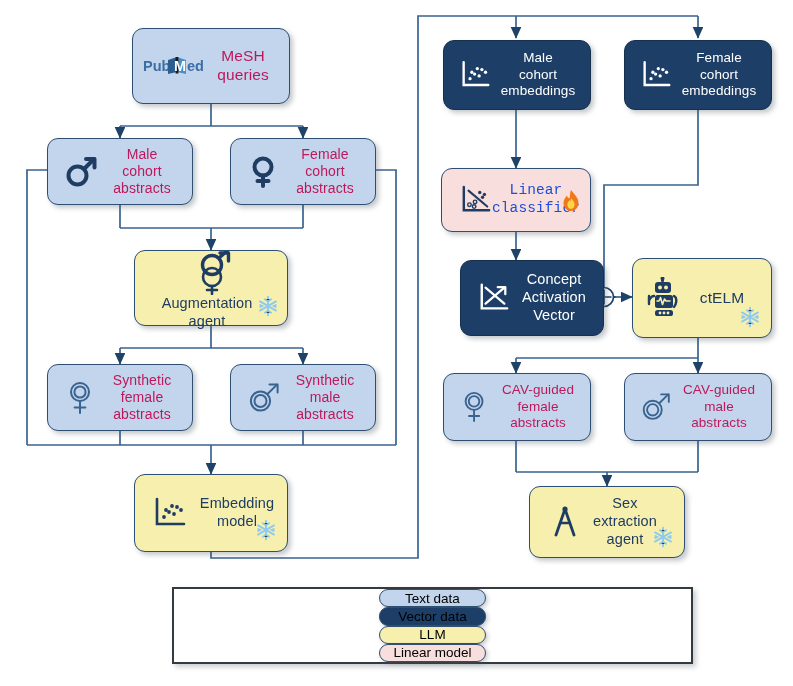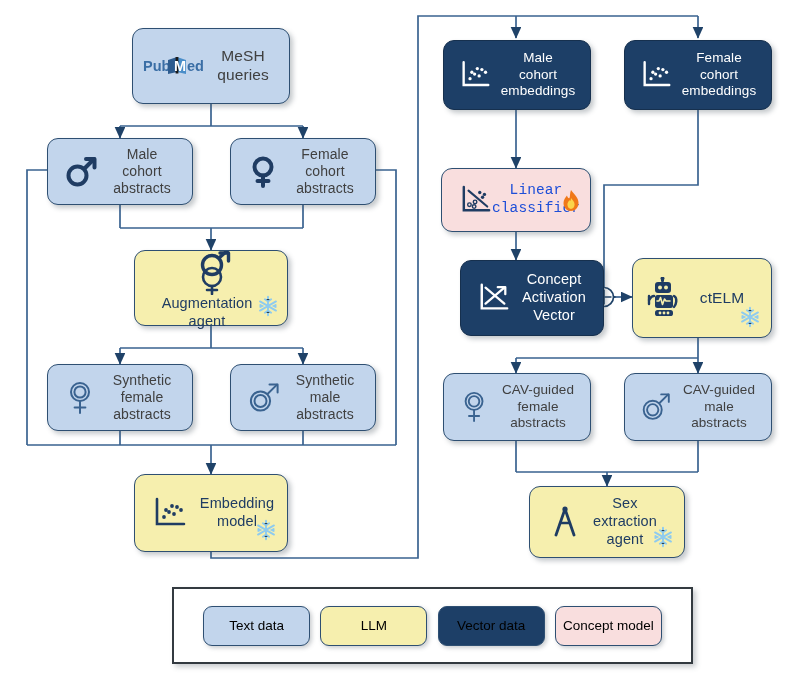--- a/index.html
+++ b/index.html
@@ -8,31 +8,31 @@
 
   svg.wires{position:absolute;left:0;top:0;width:793px;height:686px;pointer-events:none;}
 
   .node{position:absolute;box-sizing:border-box;border:1.6px solid #2e4f72;border-radius:11px;
         display:flex;align-items:center;justify-content:flex-start;
         box-shadow:3px 3px 5px rgba(80,90,100,.33);}
   .node .ic{flex:0 0 auto;display:flex;align-items:center;justify-content:flex-end;}
   .node .lbl{flex:1 1 auto;text-align:center;line-height:1.22;letter-spacing:.1px;}
 
   .text-data{background:#c2d5ec;}
-  .text-data .lbl{color:#404040;}
+  .text-data .lbl{color:#be185d;}
   .vector-data{background:#1d3f67;border-color:#16304e;}
   .vector-data .lbl{color:#ffffff;}
   .llm{background:#f6efae;}
   .llm .lbl{color:#1f3c63;}
   .linear-model{background:#f9dede;}
   .linear-model .lbl{color:#1d4ed8;font-family:Liberation Mono, monospace;}
 
   .legend-box{position:absolute;left:172px;top:587px;width:521px;height:77px;background:#fff;
               border:2px solid #333a40;box-shadow:3px 3px 5px rgba(80,90,100,.3);
-              display:flex;align-items:center;justify-content:space-around;padding:0 24px;box-sizing:border-box;}
+              display:flex;align-items:center;justify-content:space-around;padding:0 24px;box-sizing:border-box;flex-direction:column;}
   .legend-chip{width:107px;height:40px;border:1.6px solid #2e4f72;border-radius:9px;
                display:flex;align-items:center;justify-content:center;font-size:13.5px;
                box-shadow:2px 2px 4px rgba(80,90,100,.3);box-sizing:border-box;}
 
   .snow{position:absolute;width:22px;height:22px;}
   .fire{position:absolute;width:20px;height:22px;}
 </style>
 </head>
 <body>
 
@@ -372,24 +372,24 @@
           <path d="M3.6,11 L5.6,12 L3.6,13 M20.4,11 L18.4,12 L20.4,13"></path>
         </g>
       </svg>
     </span>
   </div>
 
   <div class="legend-box">
     <div class="legend-chip text-data">
         <span>Text data</span>
       </div>
+    <div class="legend-chip vector-data">
+        <span>Vector data</span>
+      </div>
     <div class="legend-chip llm">
         <span>LLM</span>
       </div>
-    <div class="legend-chip vector-data">
-        <span>Vector data</span>
+    <div class="legend-chip linear-model">
+        <span>Linear model</span>
       </div>
-    <div class="legend-chip linear-model">
-        <span>Concept model</span>
-      </div>
   </div>
 
 </div>
 
 </body></html>

